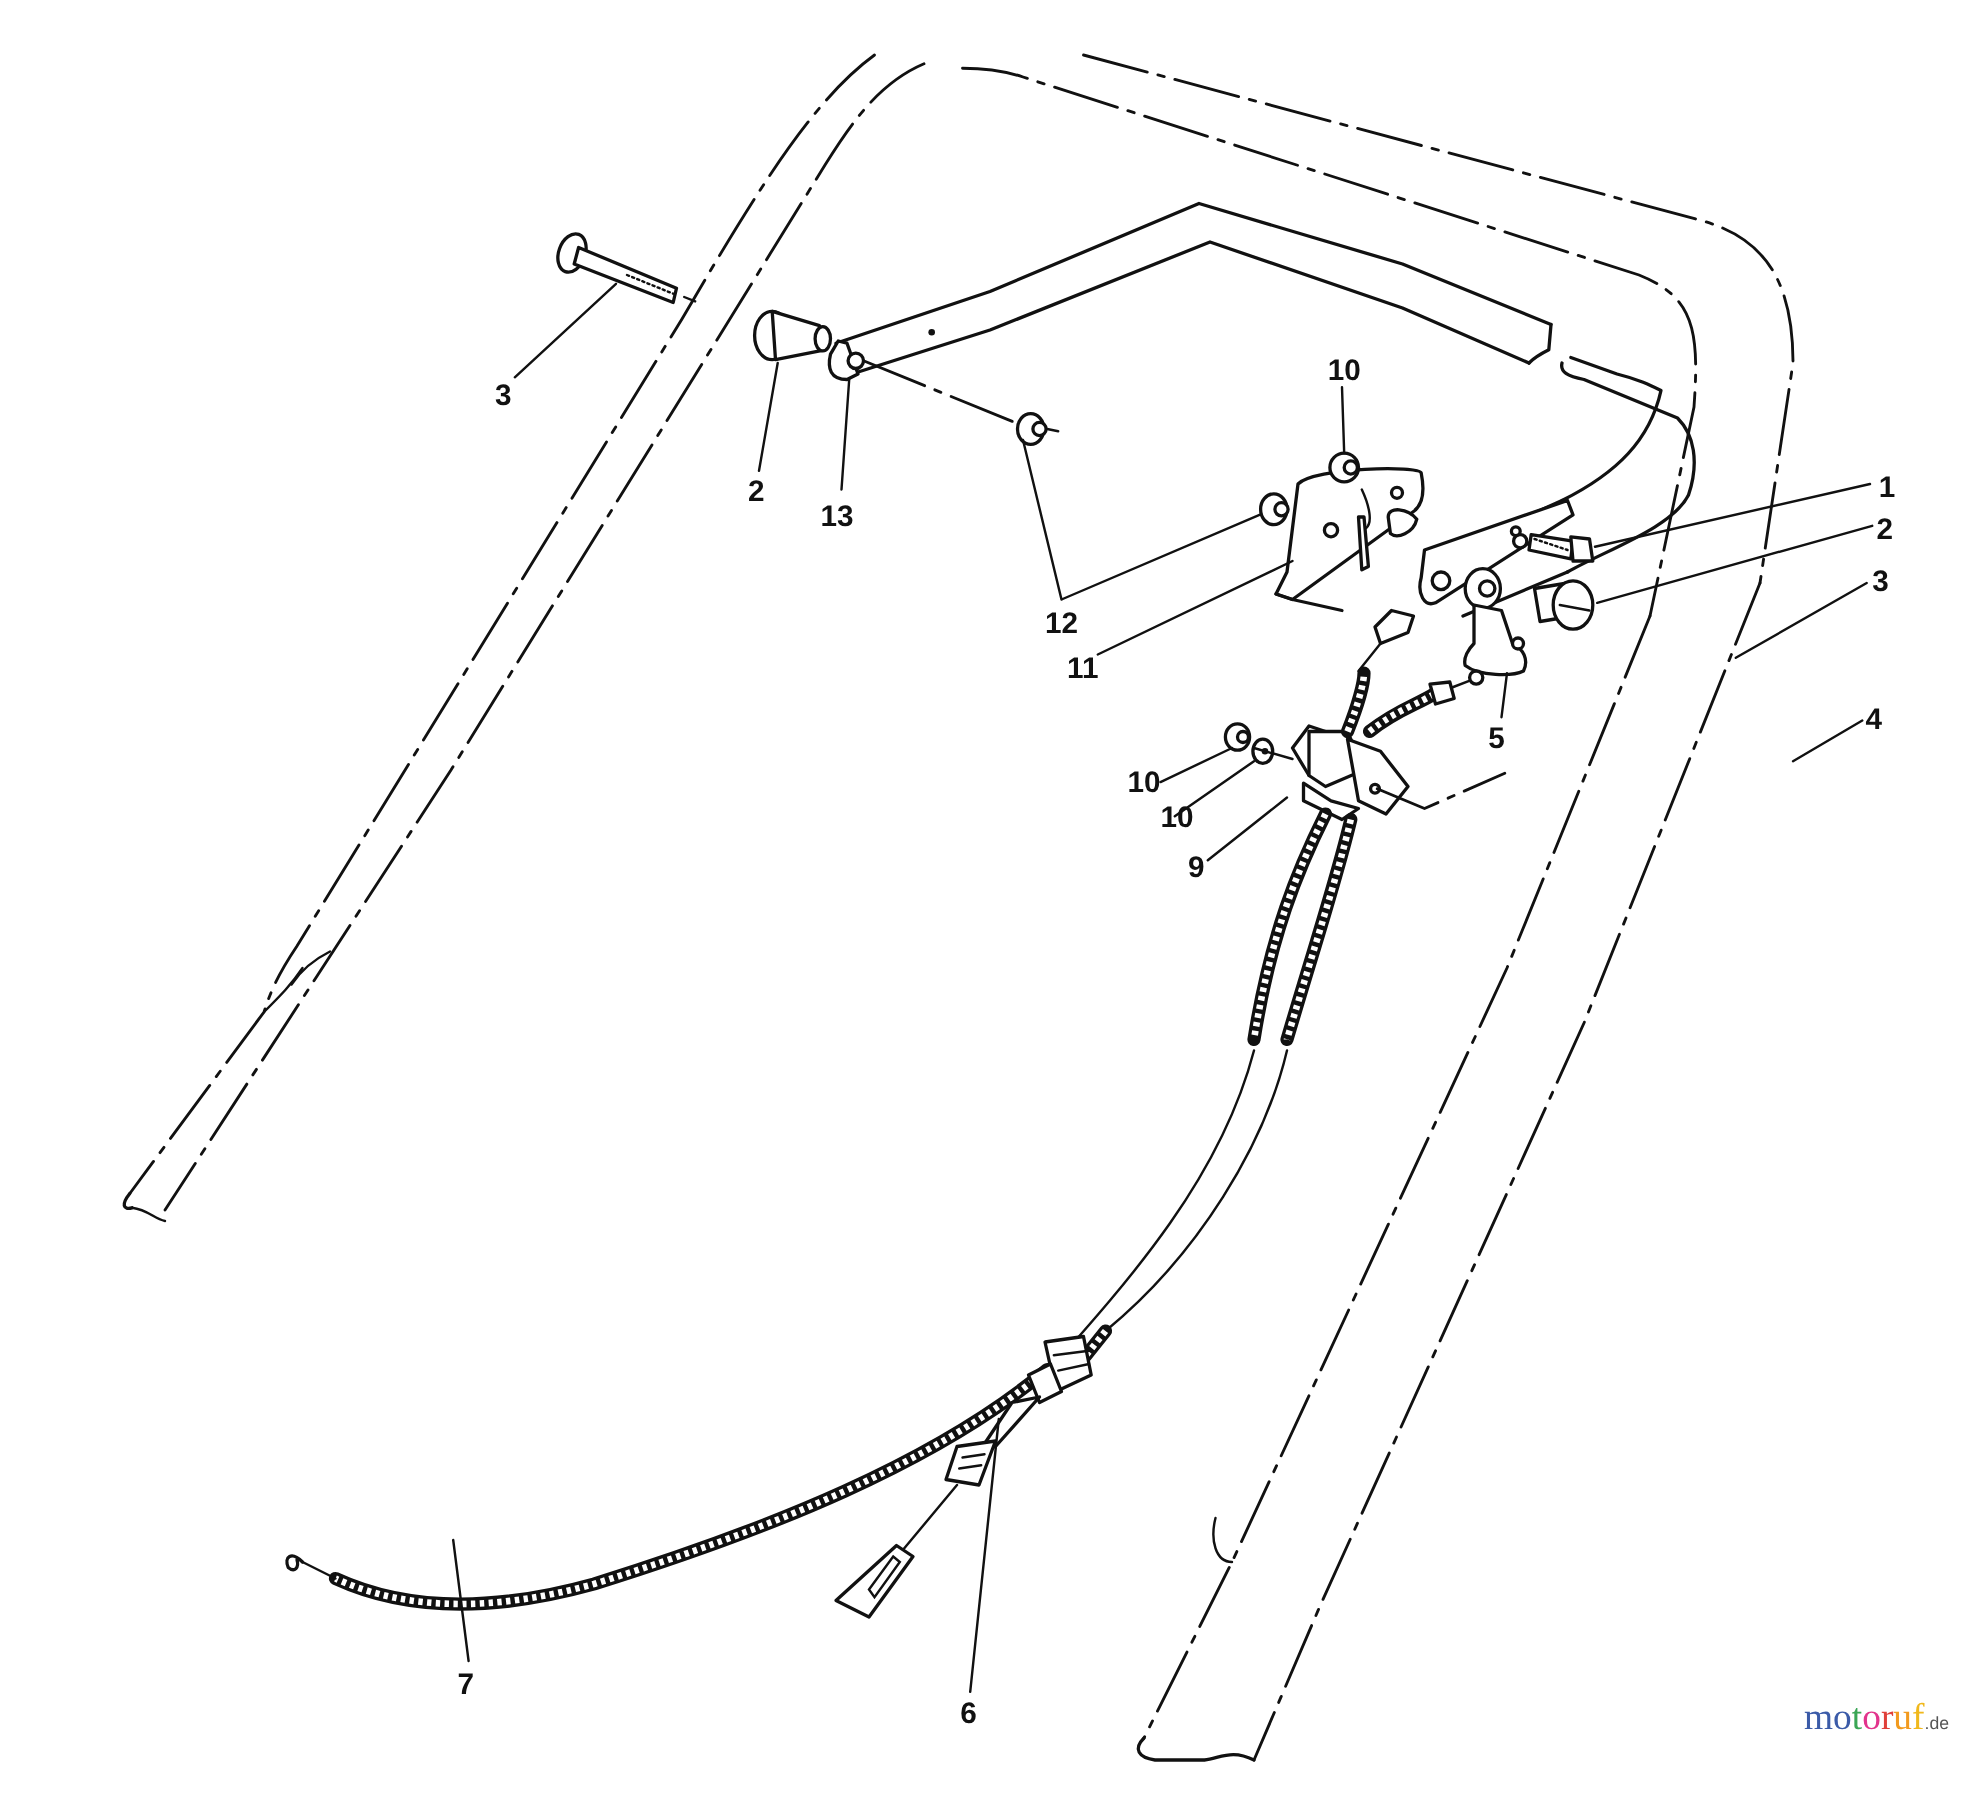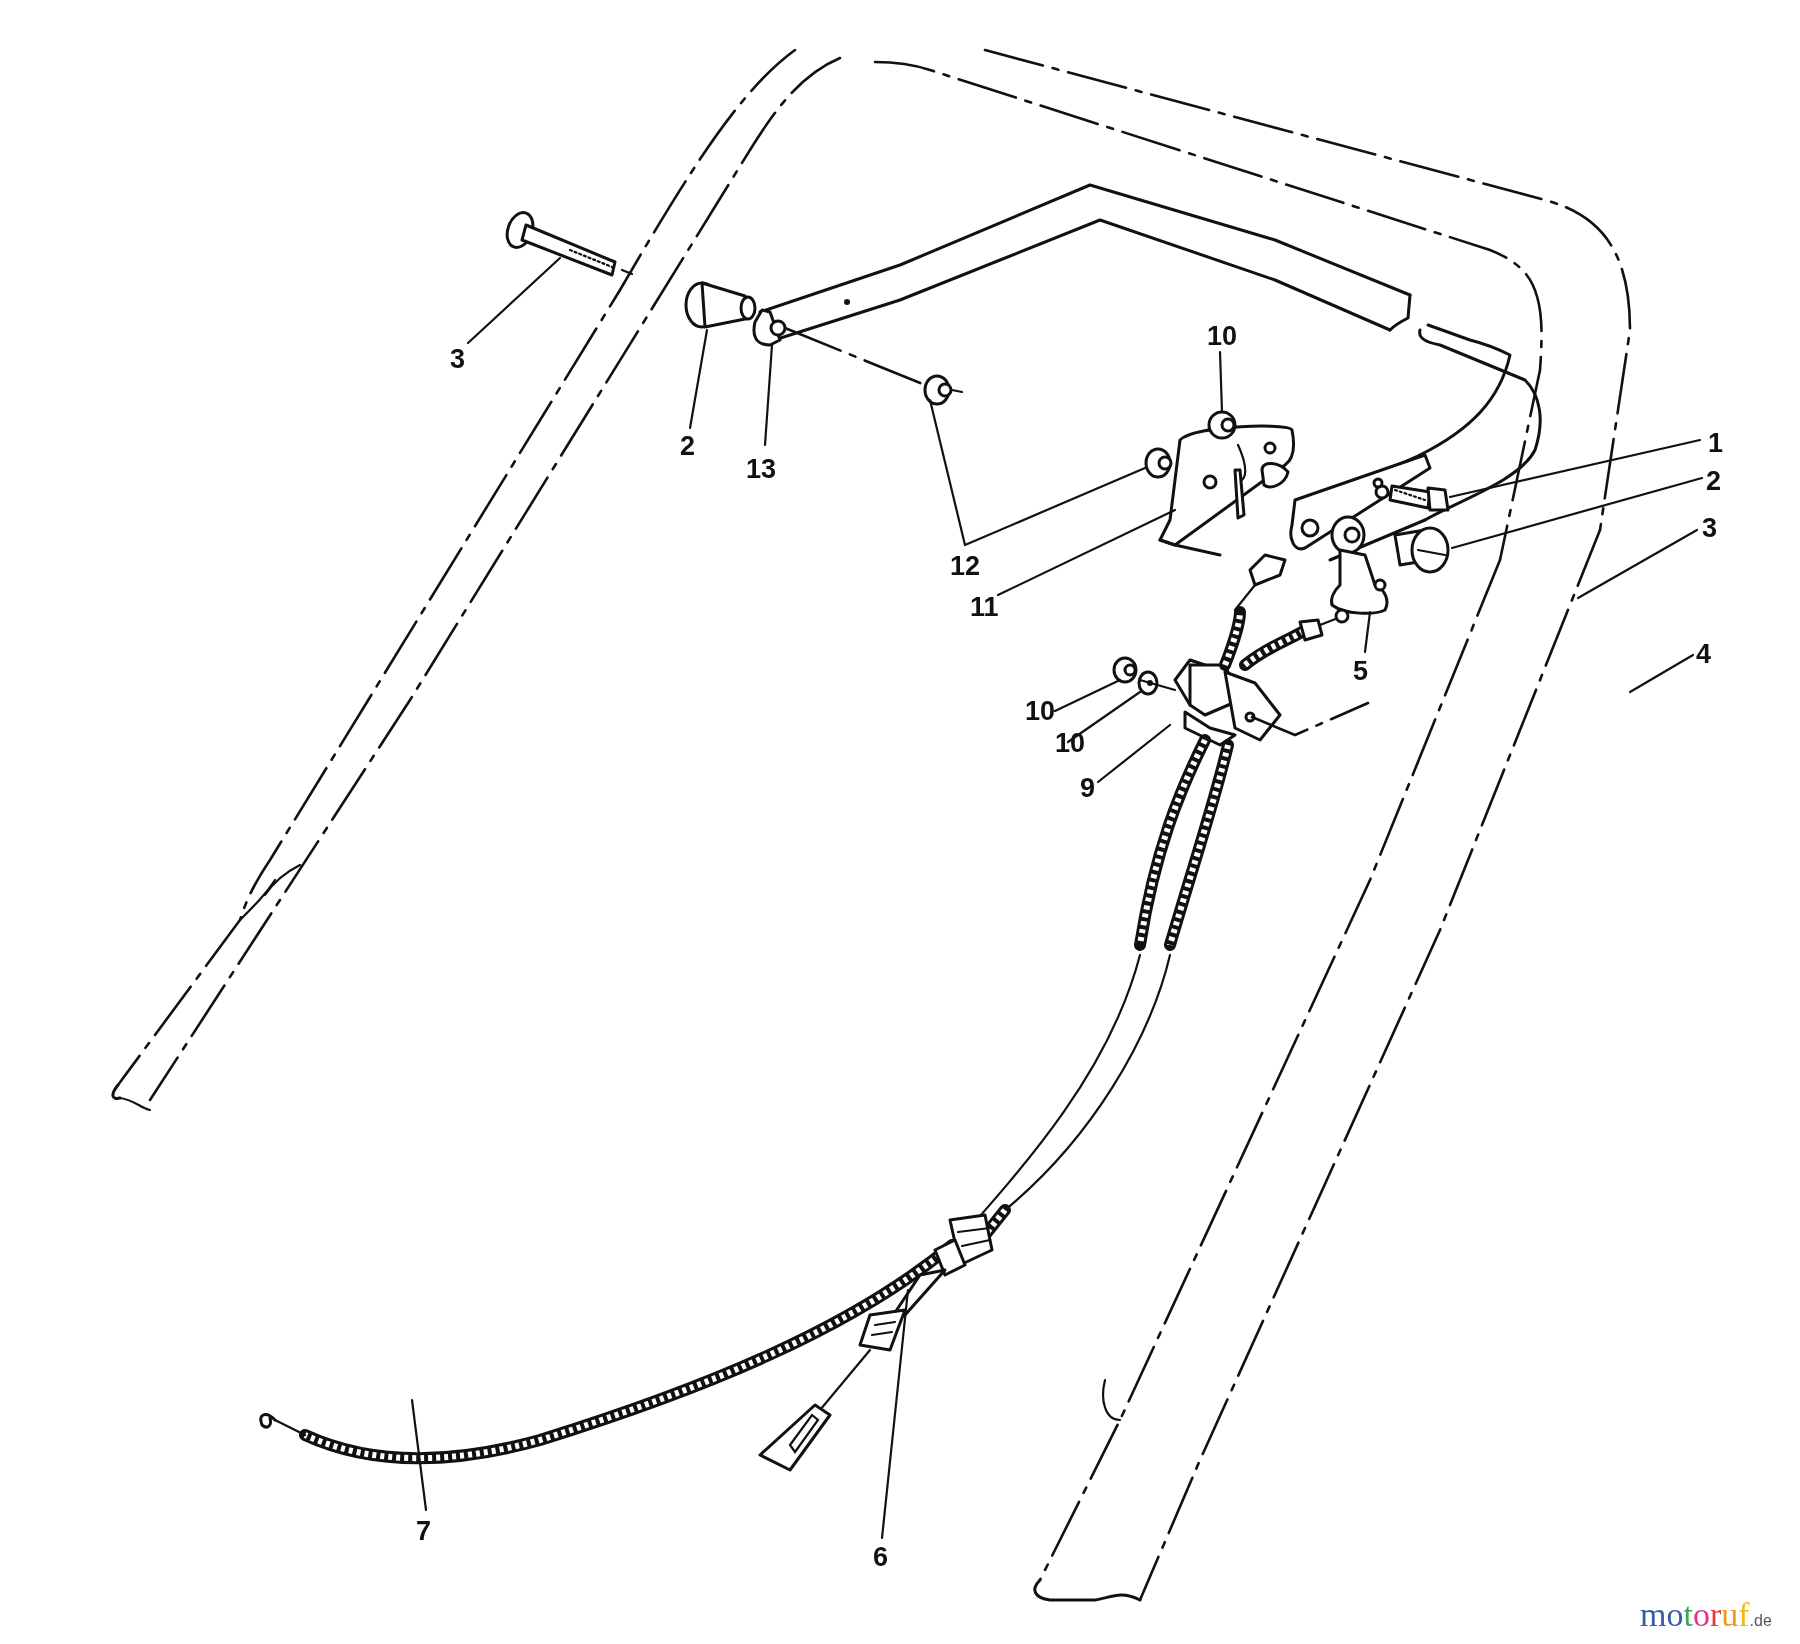--- a/index.html
+++ b/index.html
@@ -7,21 +7,21 @@
          font-family: "Liberation Sans", sans-serif; }
   #diagram { position: absolute; left: 0; top: 0; width: 1800px; height: 1644px; }
   .ln { fill: none; stroke: #111; stroke-width: 3; stroke-linecap: round; stroke-linejoin: round; }
   .thin { fill: none; stroke: #111; stroke-width: 2.2; stroke-linecap: round; }
   .dash { fill: none; stroke: #111; stroke-width: 2.6; stroke-dasharray: 60 10 6 10; stroke-linecap: round; }
   .part { fill: #fff; stroke: #111; stroke-width: 3; stroke-linejoin: round; }
   .dark { fill: #111; }
   .cable { fill: none; stroke: #111; stroke-width: 12; stroke-linecap: round; }
   .cable-in { fill: none; stroke: #fff; stroke-width: 6; stroke-dasharray: 4 4; stroke-linecap: butt; }
   .lbl { font-family: "Liberation Sans", sans-serif; font-weight: bold; font-size: 27px; fill: #111; }
-  .watermark { position: absolute; left: 1640px; top: 1596px; font-family: "Liberation Serif", serif;
+  .watermark { position: absolute; left: 1640px; top: 1543px; font-family: "Liberation Serif", serif;
                font-size: 34px; letter-spacing: 0px; }
   .watermark span { display: inline-block; }
   .wm-suffix { font-size: 16px; color: #555; font-family: "Liberation Sans", sans-serif; }
 </style>
 </head>
 <body>
 
 <svg id="diagram" viewBox="0 0 1800 1644" xmlns="http://www.w3.org/2000/svg">
 
   <g>

